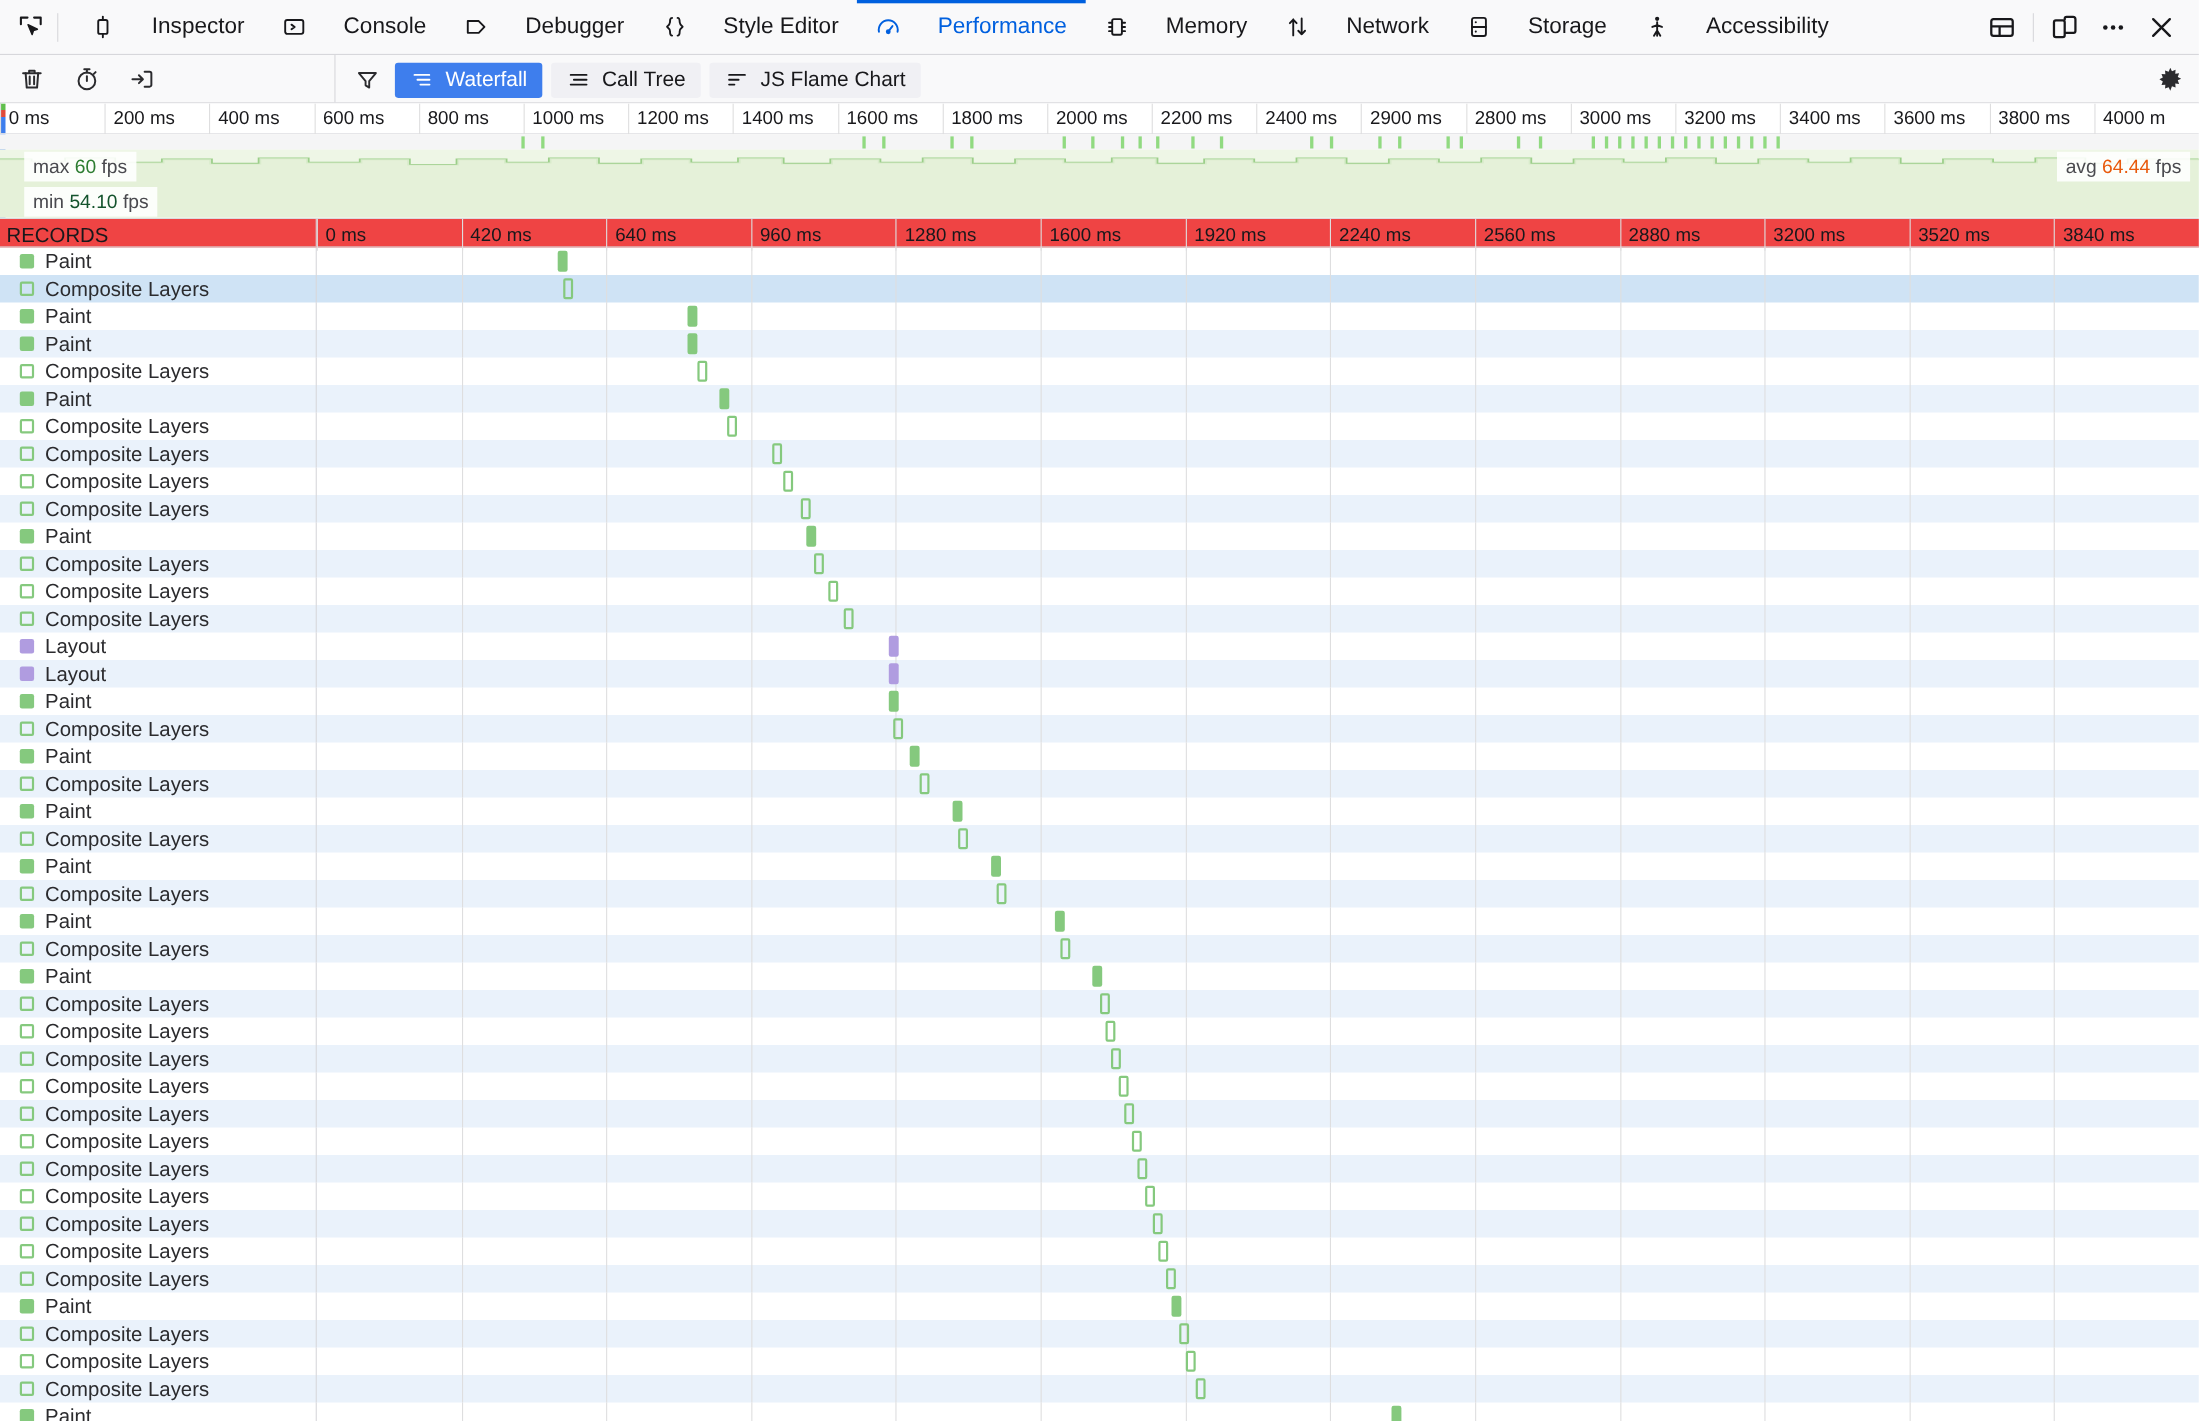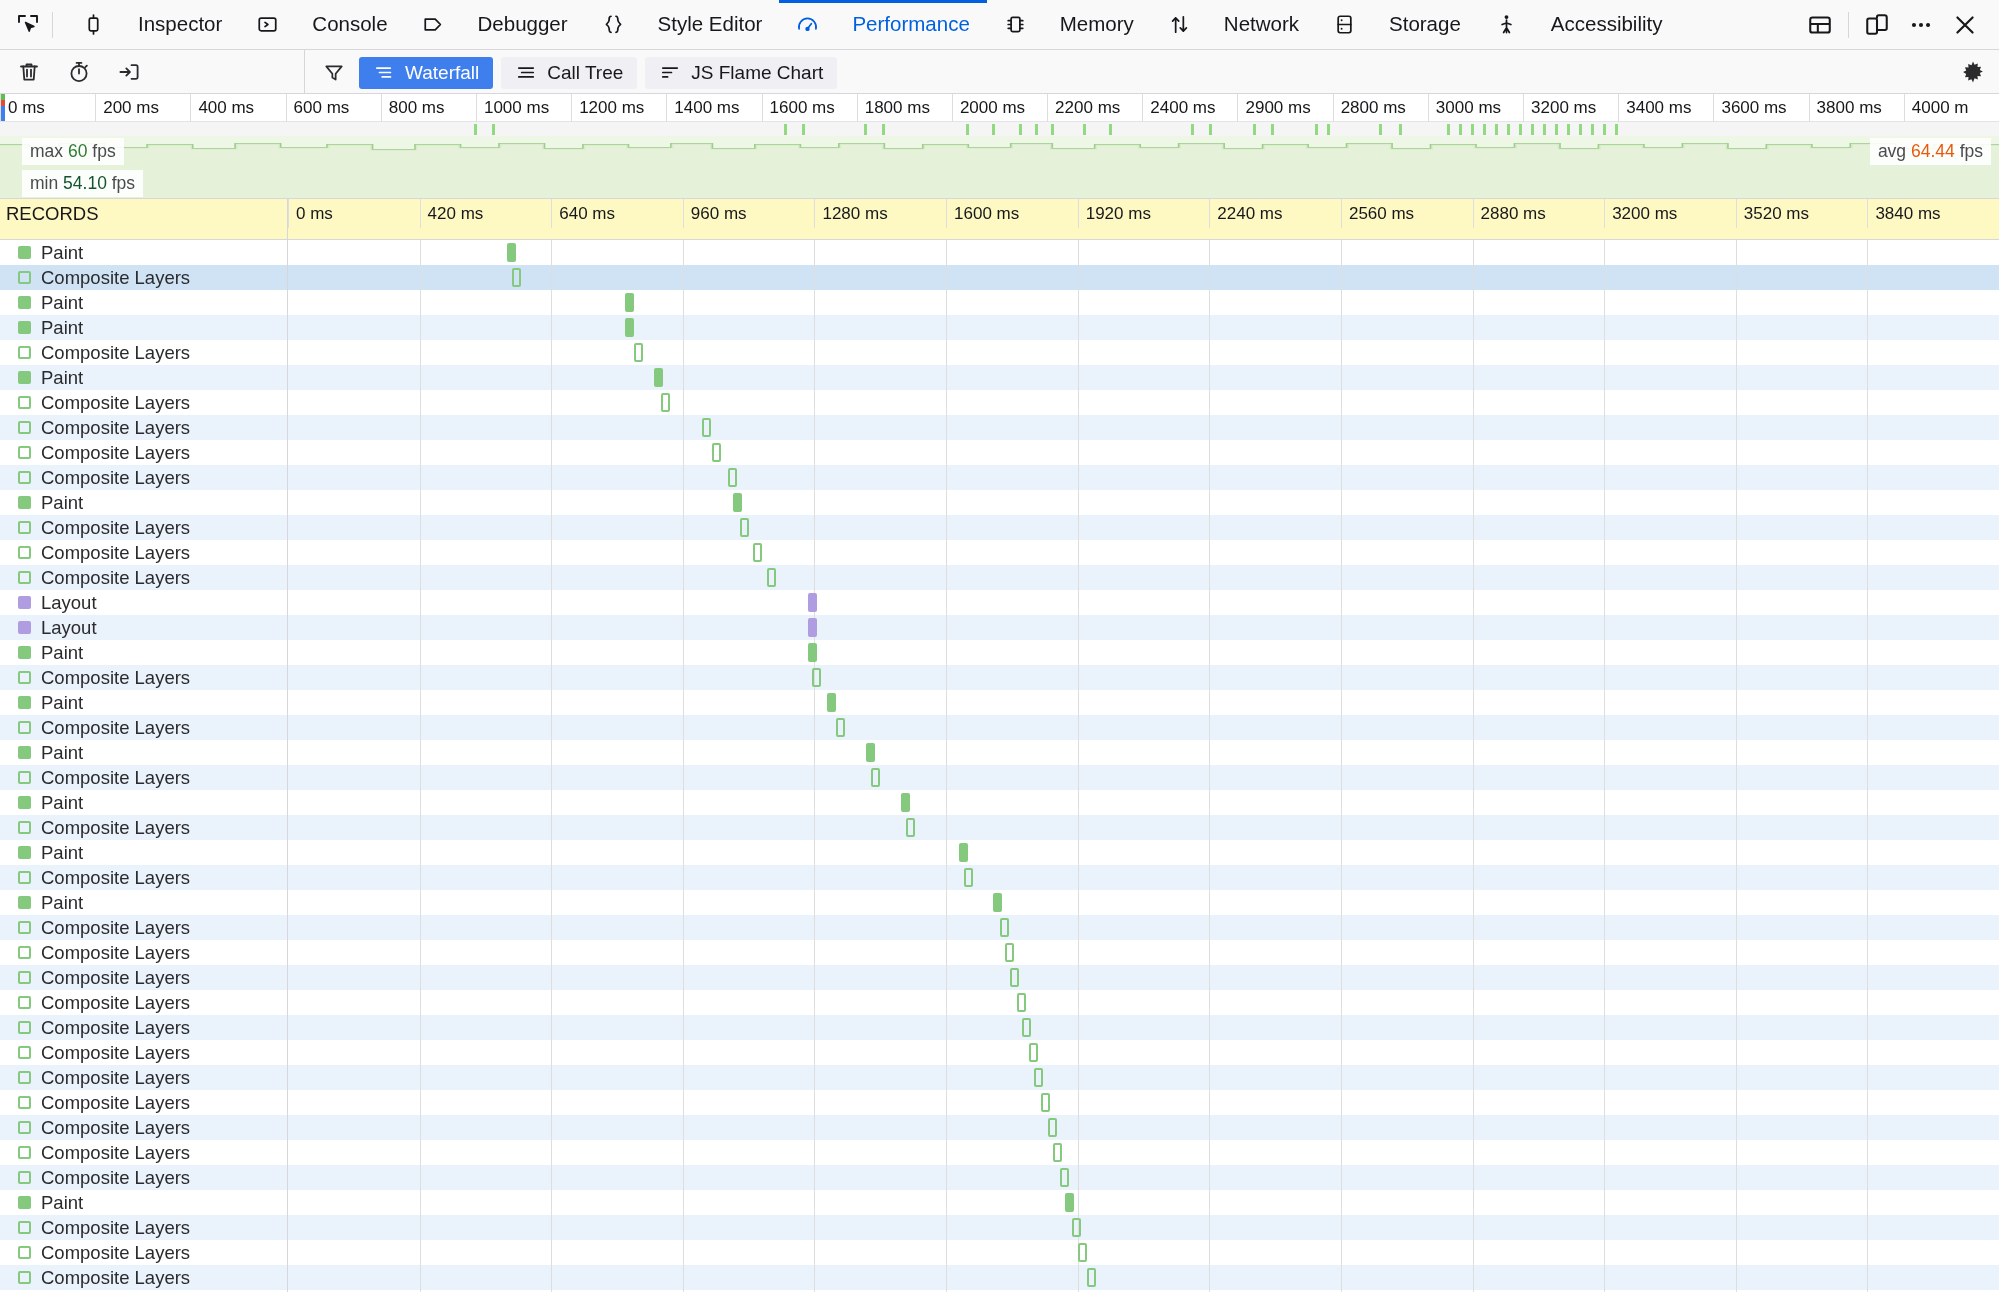--- a/index.html
+++ b/index.html
@@ -152,23 +152,23 @@
   .c-pink  { color: #14532d; }
   .c-orange{ color: #e8590c; }
   #left-edge-strip {
     position: absolute; left: 0; top: 0; width: 5px; bottom: 0;
     background: linear-gradient(to bottom,#60bf4c 0 6px,#e04b3a 6px 12px,#3e7eed 12px 100%);
   }
 
   
   #waterfall { flex: 1; display: flex; flex-direction: column; min-height: 0; }
   #wf-header {
-    display: flex; height: 41px; align-items: stretch;
+    display: flex; height: 26px; align-items: stretch;
     border-bottom: 1px solid #d7d7db;
-    background: #fef9c3;
+    background: #ef4444;
   }
   #wf-header .records-title {
     width: 288px; min-width: 288px;
     font-size: 18.5px; color: #18181b;
     line-height: 29px; padding-left: 6px;
     border-right: 1px solid #d7d7db;
   }
   #wf-header .wf-ticks { flex: 1; position: relative; }
   .wf-tick {
     position: absolute; top: 0; height: 29px;

